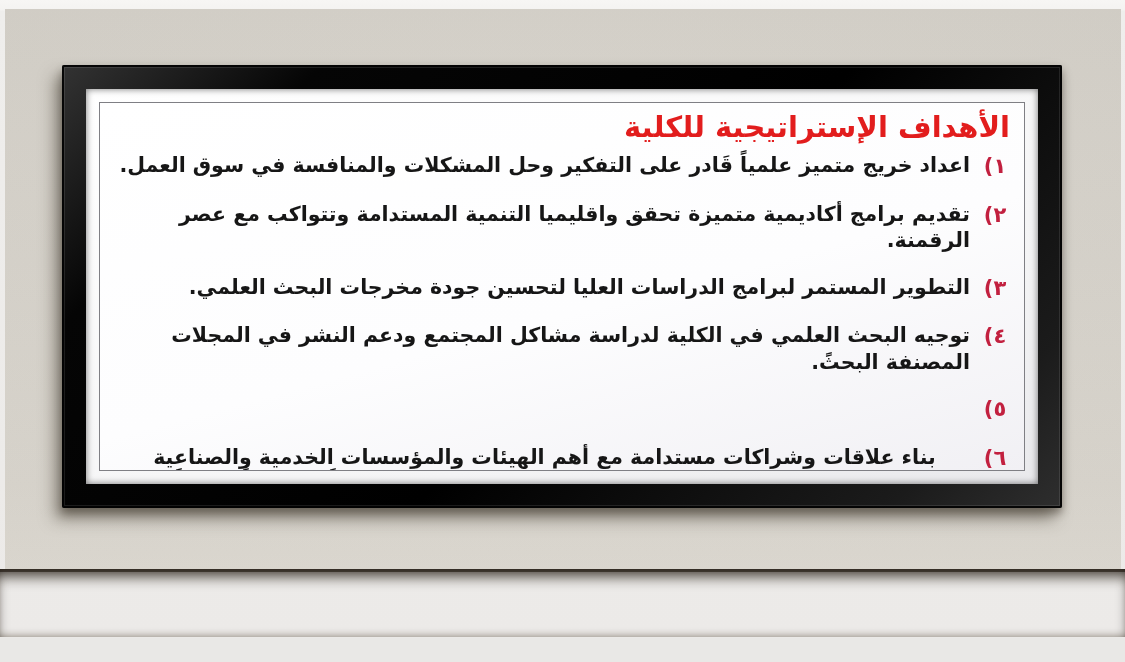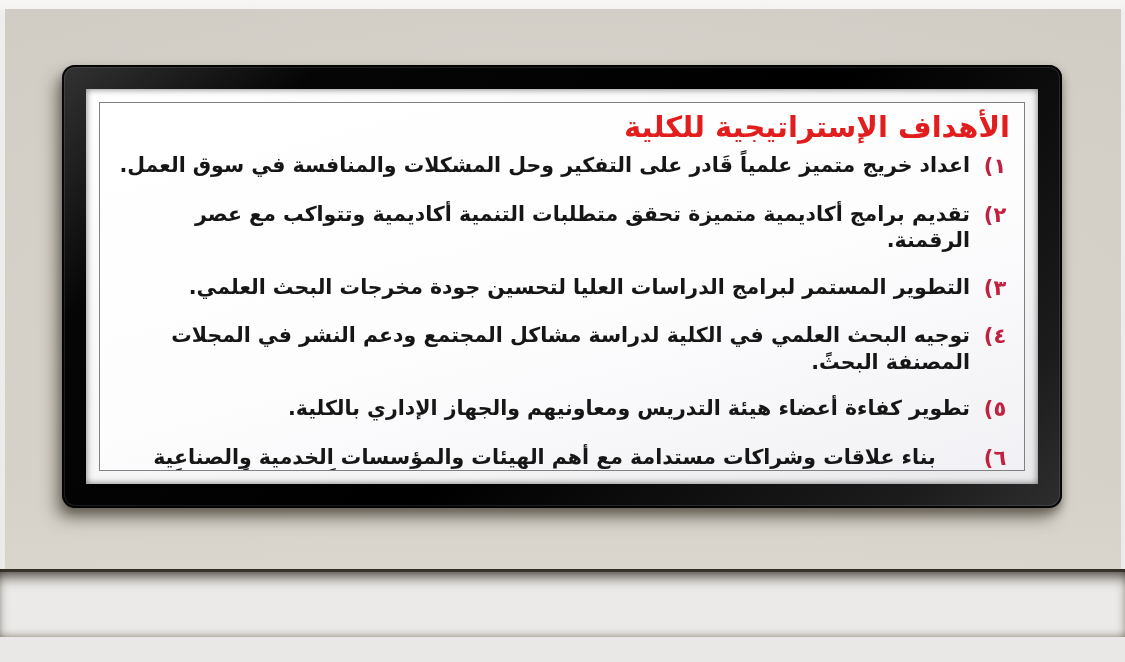--- a/index.html
+++ b/index.html
@@ -29,21 +29,21 @@
         #c8a univ 0, #c6a06a 90px, #a88350 104px, #6b4e2b 116px, #503619 118px);
     background-size:53px 68px, 97px 68px, 151px 68px, auto;
     box-shadow:
       inset 0 12px 14px -5px rgba(20,12,4,0.8),
       inset 0 3px 0 rgba(25,15,6,0.55),
       inset 0 -5px 9px -5px rgba(40,25,10,0.55);
   }
   
   .frame{
     position:absolute;left:62px;top:65px;width:1000px;height:443px;
-    box-sizing:border-box;border-radius:13px;
+    box-sizing:border-box;border-radius:2px;
     padding:24px;
     background:linear-gradient(135deg,#333 0%,#050505 18%,#000 55%,#1b1b1b 88%,#2e2e2e 100%);
     box-shadow:
       -7px 11px 16px rgba(62,54,42,0.5),
       0 5px 8px rgba(50,44,34,0.45),
       inset 0 0 0 2px rgba(0,0,0,0.9),
       inset 0 0 0 3px rgba(255,255,255,0.10);
   }
   .mat{
     box-sizing:border-box;width:100%;height:100%;
@@ -91,33 +91,32 @@
 
       <h1 class="title">الأهداف الإستراتيجية للكلية</h1>
 
       <ol class="objectives">
         <li class="item">
           <span class="num">١)</span>
           <span class="txt">اعداد خريج متميز علمياً قَادر على التفكير وحل المشكلات والمنافسة في سوق العمل.</span>
         </li>
         <li class="item">
           <span class="num">٢)</span>
-          <span class="txt">تقديم برامج أكاديمية متميزة تحقق متطلبات التنمية أكاديمية وتتواكب مع عصر الرقمنة.</span>
+          <span class="txt">تقديم برامج أكاديمية متميزة تحقق واقليميا التنمية المستدامة وتتواكب مع عصر الرقمنة.</span>
         </li>
         <li class="item">
           <span class="num">٣)</span>
           <span class="txt">التطوير المستمر لبرامج الدراسات العليا لتحسين جودة مخرجات البحث العلمي.</span>
         </li>
         <li class="item">
           <span class="num">٤)</span>
           <span class="txt">توجيه البحث العلمي في الكلية لدراسة مشاكل المجتمع ودعم النشر في المجلات المصنفة البحثً.</span>
         </li>
         <li class="item">
           <span class="num">٥)</span>
-          <span class="txt">تطوير كفاءة أعضاء هيئة التدريس ومعاونيهم والجهاز الإداري بالكلية.</span>
         </li>
         <li class="item wrap-center">
           <span class="num">٦)</span>
           <span class="txt">بناء علاقات وشراكات مستدامة مع أهم الهيئات والمؤسسات الخدمية والصناعية والتجارية وأرباب الأعمال ذات العلاقة في سوق العمل محلياً واقليمياً ودولياً.</span>
         </li>
       </ol>
 
     </div>
   </div>
 </div>

